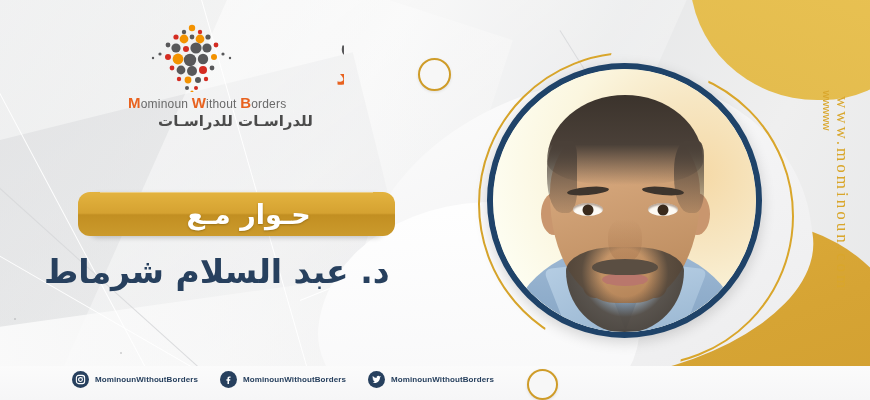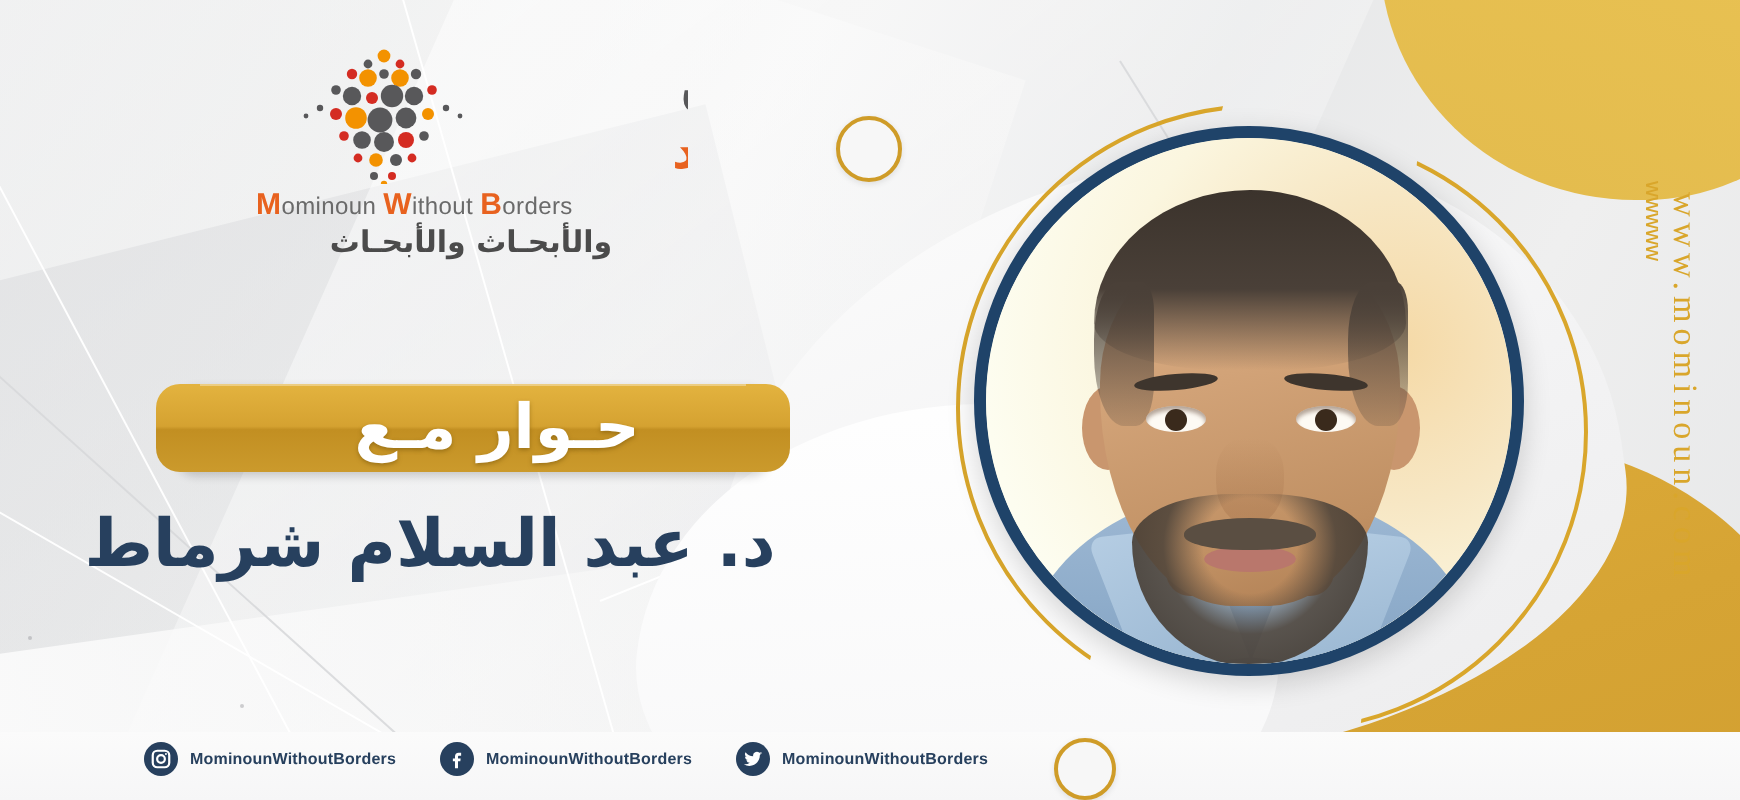--- a/index.html
+++ b/index.html
@@ -354,42 +354,43 @@
     top: 0; bottom: 0;
     width: 22px;
     background: inherit;
   }
   .title-bar::before { left: -10px; border-radius: 12px 0 0 12px; }
   .title-bar::after { right: -10px; border-radius: 0 12px 12px 0; }
   .title-text {
     position: relative;
     z-index: 2;
     color: #ffffff;
-    font-size: 31px;
+    font-size: 27px;
     font-weight: 700;
     letter-spacing: 3px;
     direction: rtl;
     text-shadow: 0 1px 2px rgba(120,85,10,0.55);
     font-family: "DejaVu Sans", sans-serif;
     margin-left: 24px;
   }
 
   
   .guest-name {
     position: absolute;
     left: 0;
     top: 252px;
     width: 430px;
-    text-align: center;
+    text-align: left;
     color: #27405e;
     font-size: 33px;
     font-weight: 700;
     direction: rtl;
     letter-spacing: 0px;
     font-family: "DejaVu Sans", sans-serif;
+    padding-left: 44px;
   }
 
   
   .website {
     position: absolute;
     right: 18px;
     top: 96px;
     writing-mode: vertical-rl;
     text-orientation: mixed;
     color: #d9a62b;
@@ -549,21 +550,21 @@
 
     <svg class="logo-wordmark-ar" viewBox="0 0 112 70">
       <text x="108" y="30" text-anchor="end" font-family="DejaVu Sans, sans-serif" font-size="29" font-weight="700" fill="#58585a" direction="rtl">مؤمنون</text>
       <text x="104" y="62" text-anchor="end" font-family="DejaVu Sans, sans-serif" font-size="25" font-weight="700" fill="#e8621f" direction="rtl">بلا حدود</text>
     </svg>
 
     <div class="logo-latin">
       <span class="cap">M</span><span>ominoun </span><span class="cap">W</span><span>ithout </span><span class="cap">B</span><span>orders</span>
     </div>
 
-    <div class="logo-sub-ar">والأبحـاث والأبحـاث</div>
+    <div class="logo-sub-ar">للدراسـات للدراسـات</div>
   </div>
 
   <div class="title-bar">
     <span class="title-text">حـوار مـع</span>
   </div>
 
   <div class="guest-name">د. عبد السلام شرماط</div>
 
   <div class="website">www.mominoun.com</div>
 

